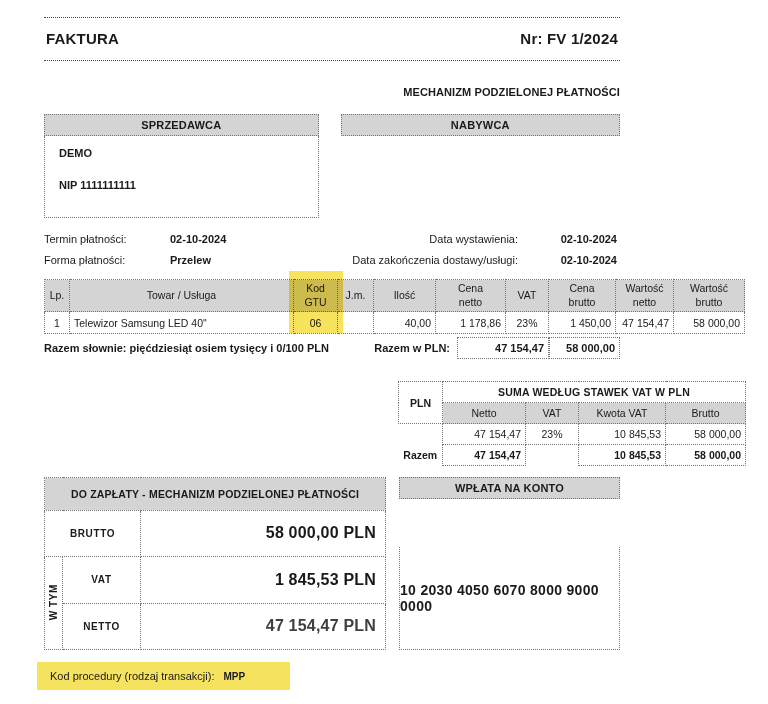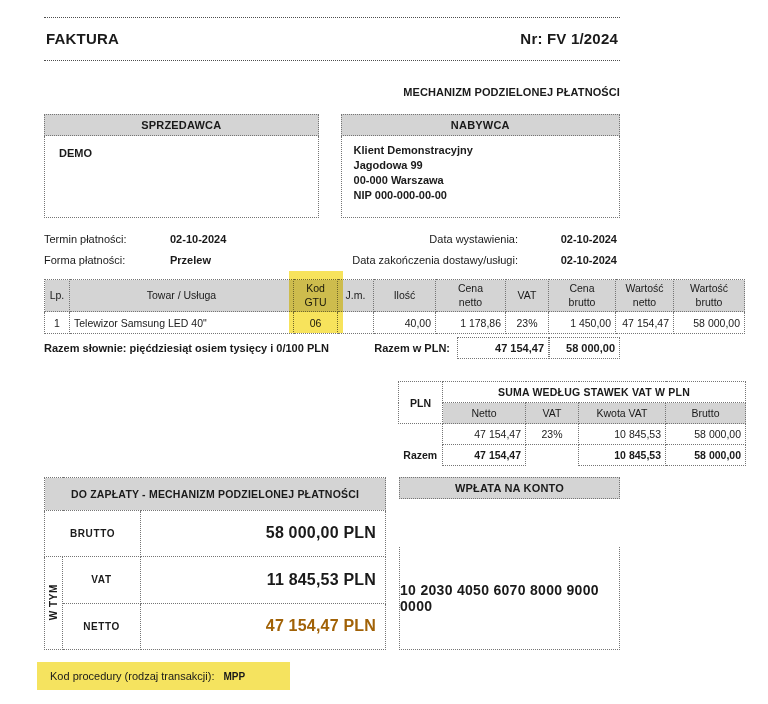--- a/index.html
+++ b/index.html
@@ -78,21 +78,21 @@
 
   .bottom-row { display:flex; gap:13px; margin-top:11px; }
   table.pay { border-collapse:collapse; table-layout:fixed; width:341px; }
   table.pay td { border:1px dotted #757575; vertical-align:middle; }
   .pay-header {
     background:#d4d4d4; text-align:center; font-weight:bold; font-size:10.5px;
     height:24px; letter-spacing:0.2px;
   }
   .pay-label { text-align:center; font-weight:bold; font-size:10px; letter-spacing:0.6px; height:34px; }
   .pay-value { text-align:right; font-weight:bold; font-size:16px; padding-right:9px; height:34px; letter-spacing:0.2px;margin-top:32px; }
-  .pay-value-muted { color:#a16207; }
+  .pay-value-muted { color:#404040; }
   .wtym-cell { text-align:center; }
   .wtym-text {
     writing-mode:vertical-rl; transform:rotate(180deg);
     font-size:10px; font-weight:bold; letter-spacing:0.6px; display:inline-block;
   }
   .account-box { width:347px; }
   .account-body {
     border:1px dotted #757575; border-top:none; height:103px;
     display:flex; align-items:center; justify-content:center;
     font-weight:bold; font-size:14px; letter-spacing:0.3px;margin-top:48px;
@@ -119,30 +119,25 @@
 
   <div class="dotline"></div>
 
   <div class="mpp-line">MECHANIZM PODZIELONEJ PŁATNOŚCI</div>
 
   <div class="parties">
     <div class="party-seller">
       <div class="box-header">SPRZEDAWCA</div>
       <div class="box-body seller-body">
         <div class="seller-name">DEMO</div>
+        <div class="seller-nip">NIP 1111111111</div>
       </div>
     </div>
     <div class="party-buyer">
       <div class="box-header">NABYWCA</div>
-      <div class="box-body buyer-body">
-        <div class="buyer-line">Klient Demonstracyjny</div>
-        <div class="buyer-line">Jagodowa 99</div>
-        <div class="buyer-line">00-000 Warszawa</div>
-        <div class="buyer-line">NIP 000-000-00-00</div>
-      </div>
     </div>
   </div>
 
   <div class="meta">
     <div class="meta-left">
       <div class="meta-row">
         <span class="meta-label">Termin płatności:</span>
         <span class="meta-value">02-10-2024</span>
       </div>
       <div class="meta-row">
@@ -271,21 +266,21 @@
       </tr>
       <tr>
         <td class="pay-label" colspan="2">BRUTTO</td>
         <td class="pay-value">58 000,00 PLN</td>
       </tr>
       <tr>
         <td class="wtym-cell" rowspan="2">
           <span class="wtym-text">W TYM</span>
         </td>
         <td class="pay-label">VAT</td>
-        <td class="pay-value">11 845,53 PLN</td>
+        <td class="pay-value">1 845,53 PLN</td>
       </tr>
       <tr>
         <td class="pay-label">NETTO</td>
         <td class="pay-value pay-value-muted">47 154,47 PLN</td>
       </tr>
     </tbody>
       </table>
 
     <div class="account-box">
       <div class="box-header">WPŁATA NA KONTO</div>

